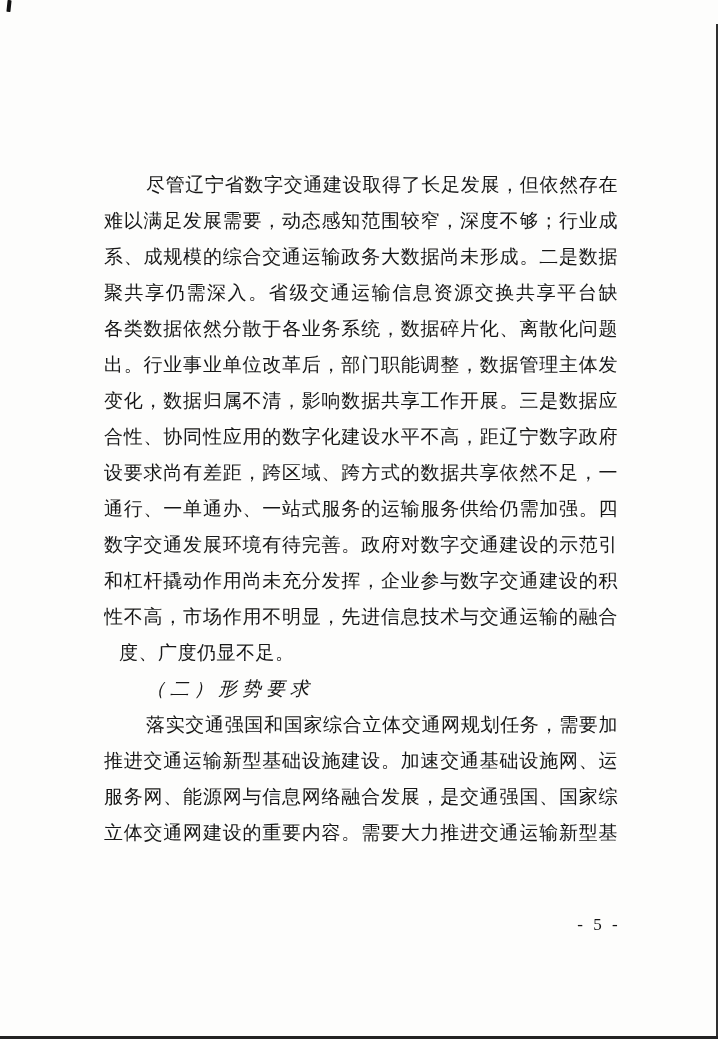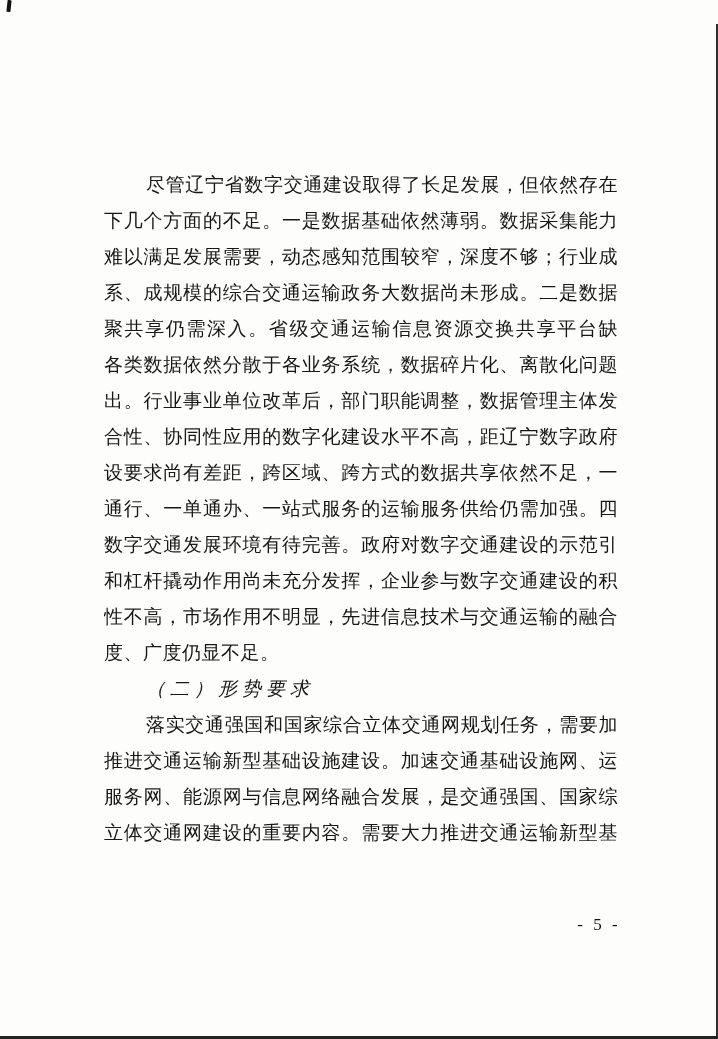--- a/index.html
+++ b/index.html
@@ -60,20 +60,21 @@
     text-justify: inter-character;
     white-space: normal;
     overflow: hidden;
   }
   .line.indent {
     text-indent: 42px;
   }
   .line.para-end {
     text-align: center;
     text-align-last: left;
+    margin-left: 15px;
   }
   .line.heading {
     text-align: center;
     text-align-last: left;
     text-indent: 42px;
     letter-spacing: 5px;
     font-style: italic;
   }
   .page-number {
     position: absolute;
@@ -93,26 +94,26 @@
 <body>
 
 <div class="page">
 
   <div class="scan-mark"></div>
   <div class="edge-right"></div>
   <div class="edge-bottom"></div>
 
   <div class="text-block">
     <div class="line indent">尽管辽宁省数字交通建设取得了长足发展，但依然存在以</div>
-    <div class="line">下几个方面的不足。一是数据基础依然薄弱。数据采集能力</div>
     <div class="line">难以满足发展需要，动态感知范围较窄，深度不够；行业成体</div>
     <div class="line">系、成规模的综合交通运输政务大数据尚未形成。二是数据汇</div>
     <div class="line">聚共享仍需深入。省级交通运输信息资源交换共享平台缺失，</div>
     <div class="line">各类数据依然分散于各业务系统，数据碎片化、离散化问题突</div>
     <div class="line">出。行业事业单位改革后，部门职能调整，数据管理主体发生</div>
+    <div class="line">变化，数据归属不清，影响数据共享工作开展。三是数据应</div>
     <div class="line">合性、协同性应用的数字化建设水平不高，距辽宁数字政府建</div>
     <div class="line">设要求尚有差距，跨区域、跨方式的数据共享依然不足，一码</div>
     <div class="line">通行、一单通办、一站式服务的运输服务供给仍需加强。四是</div>
     <div class="line">数字交通发展环境有待完善。政府对数字交通建设的示范引领</div>
     <div class="line">和杠杆撬动作用尚未充分发挥，企业参与数字交通建设的积极</div>
     <div class="line">性不高，市场作用不明显，先进信息技术与交通运输的融合深</div>
     <div class="line para-end">度、广度仍显不足。</div>
 
     <div class="line heading">（二）形势要求</div>
 

